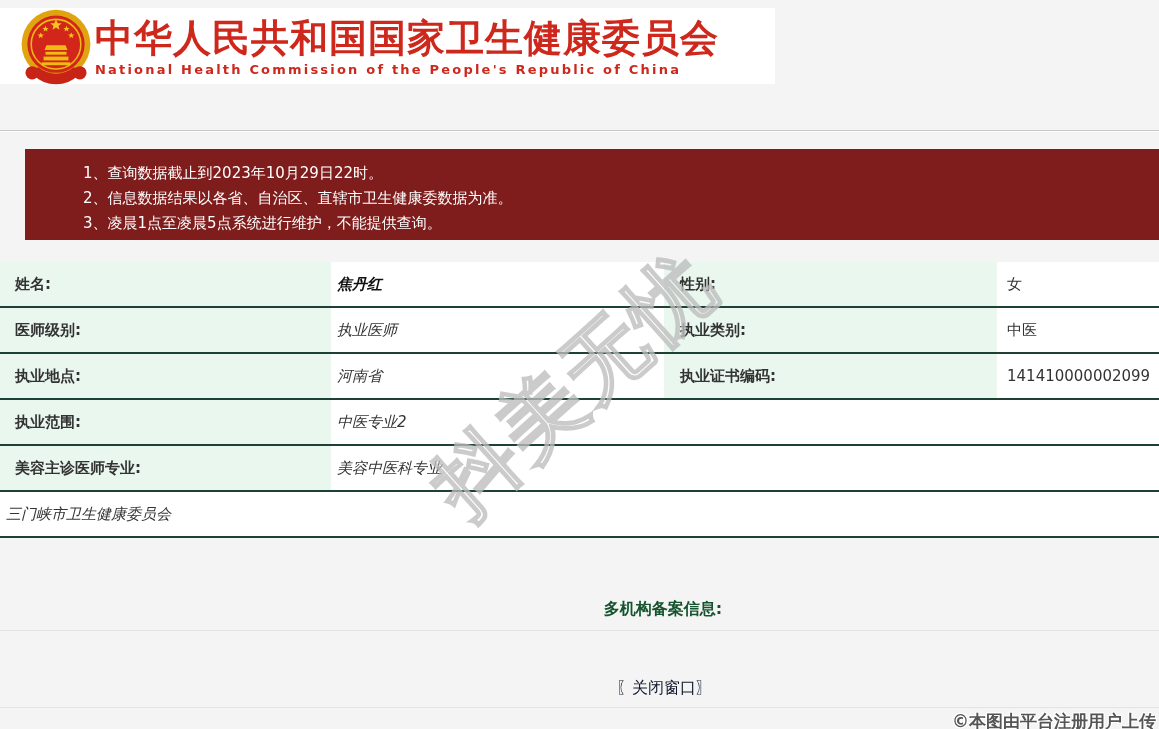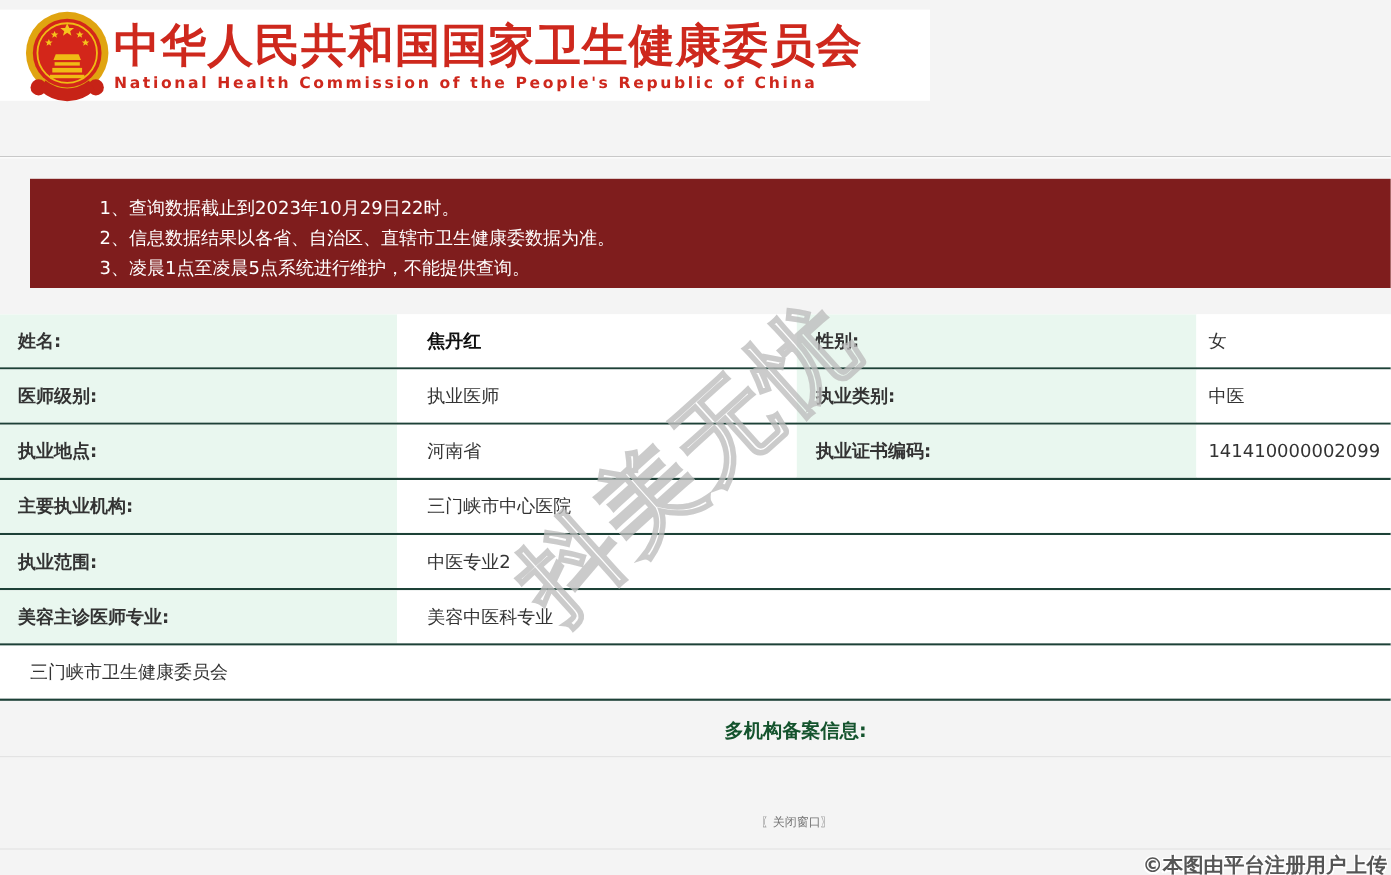--- a/index.html
+++ b/index.html
@@ -33,35 +33,35 @@
     padding:12px 0 0 58px;
   }
   .notice-line{color:#ffffff;font-size:15px;line-height:25px;white-space:nowrap;}
   
   .record-table{position:absolute;top:262px;left:0;width:1159px;background:#fdfdfd;}
   .trow{display:flex;align-items:stretch;height:44px;border-bottom:2px solid #1d4137;background:#ffffff;font-size:15px;}
   .tlabel{background:#e9f7ef;display:flex;align-items:center;font-weight:bold;color:#333;box-sizing:border-box;}
   .tlabel.first{width:331px;padding-left:15px;}
   .tlabel.second{width:333px;padding-left:16px;text-align:center;}
   .tvalue{display:flex;align-items:center;color:#333;box-sizing:border-box;background:#ffffff;}
-  .tvalue.first{width:333px;padding-left:25px;}
+  .tvalue.first{width:333px;padding-left:6px;font-style:italic;}
   .tvalue.wide{flex:1;}
   .tvalue.second{flex:1;padding-left:10px;}
   .tvalue.bold{font-weight:bold;color:#111;}
   
   .multi-org-title{
     position:absolute;top:599px;left:663px;transform:translateX(-50%);
     font-size:16px;font-weight:bold;color:#14532d;white-space:nowrap;
   }
   .hairline{position:absolute;left:0;width:100%;height:0;border-top:1px solid #e3e3e3;}
   .hairline.h1{top:630px;}
   .hairline.h2{top:707px;}
   .close-window{
     position:absolute;top:678px;left:664px;transform:translateX(-50%);
-    font-size:10px;color:#737373;cursor:pointer;white-space:nowrap;
+    font-size:16px;color:#0f172a;cursor:pointer;white-space:nowrap;
   }
   
   .footer-credit{
     position:absolute;top:710px;right:3px;
     font-size:17px;font-weight:bold;color:#555;white-space:nowrap;
     text-shadow:-1px -1px 0 #fff,1px -1px 0 #fff,-1px 1px 0 #fff,1px 1px 0 #fff;
     margin-left:16px;
   }
   
   .watermark{
@@ -123,24 +123,20 @@
       <div class="tlabel second">执业类别:</div>
       <div class="tvalue second">中医</div>
     </div>
     <div class="trow">
       <div class="tlabel first">执业地点:</div>
       <div class="tvalue first">河南省</div>
       <div class="tlabel second">执业证书编码:</div>
       <div class="tvalue second">141410000002099</div>
     </div>
     <div class="trow">
-      <div class="tlabel first">主要执业机构:</div>
-      <div class="tvalue first wide">三门峡市中心医院</div>
-    </div>
-    <div class="trow">
       <div class="tlabel first">执业范围:</div>
       <div class="tvalue first wide">中医专业2</div>
     </div>
     <div class="trow">
       <div class="tlabel first">美容主诊医师专业:</div>
       <div class="tvalue first wide">美容中医科专业</div>
     </div>
     <div class="trow">
       <div class="tvalue first wide">三门峡市卫生健康委员会</div>
     </div>

